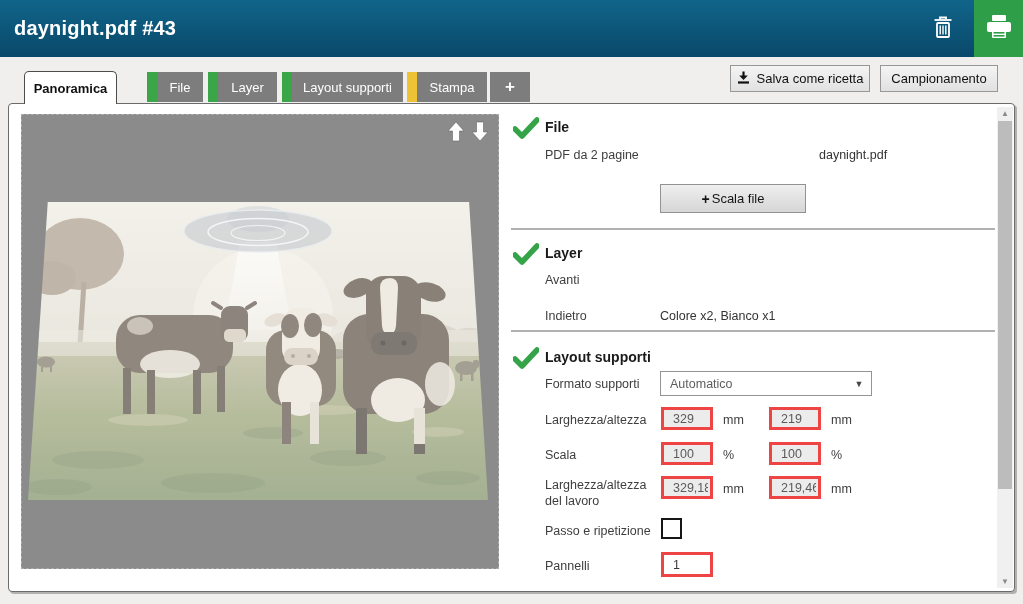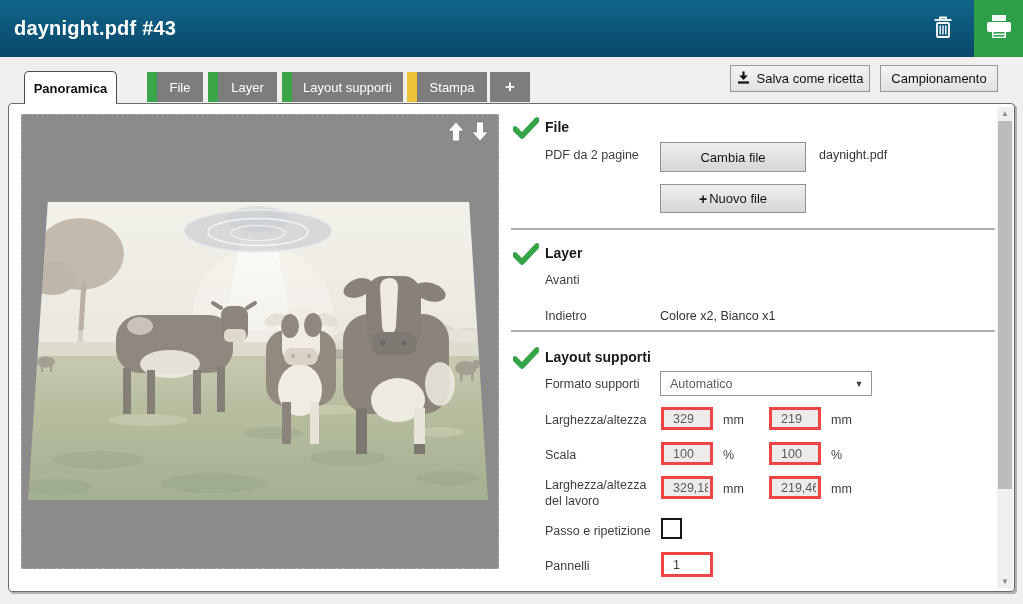--- a/index.html
+++ b/index.html
@@ -279,25 +279,24 @@
     </div>
   </div>
 
   <span class="check" style="top:13px;">
     <svg width="26" height="22" viewBox="0 0 26 22">
       <path d="M2 12 L9 19 L24 3" fill="none" stroke="#35a449" stroke-width="5.5" stroke-linecap="round" stroke-linejoin="round"></path>
     </svg>
   </span>
   <div class="heading" style="top:15px;">File</div>
   <div class="lbl" style="top:44px;">PDF da 2 pagine</div>
-  <button class="gbtn" style="top:38px; height:30px;">Cambia file</button>
   <div class="val" style="left:810px; top:44px;">daynight.pdf</div>
   <button class="gbtn" style="top:80px; height:29px;">
     <span class="plus-glyph">+</span>
-    <span>Nuovo file</span>
+    <span>Scala file</span>
   </button>
 
   <div class="divider" style="top:124px;"></div>
 
   <span class="check" style="top:139px;">
     <svg width="26" height="22" viewBox="0 0 26 22">
       <path d="M2 12 L9 19 L24 3" fill="none" stroke="#35a449" stroke-width="5.5" stroke-linecap="round" stroke-linejoin="round"></path>
     </svg>
   </span>
   <div class="heading" style="top:141px;">Layer</div>

